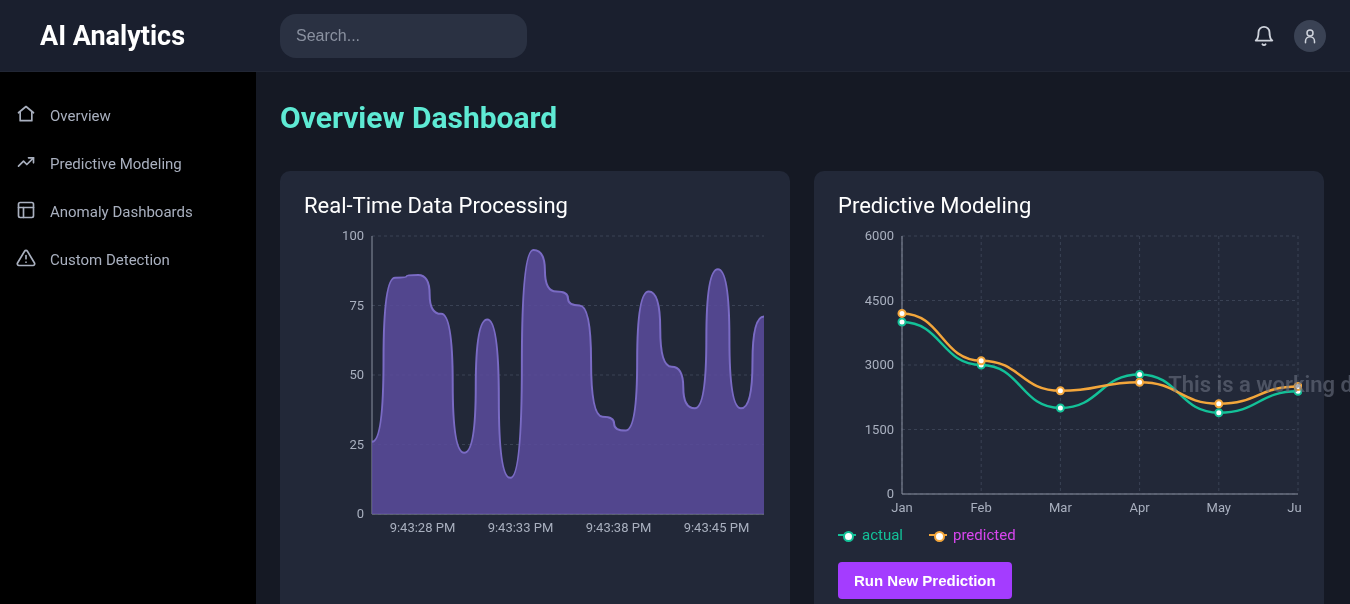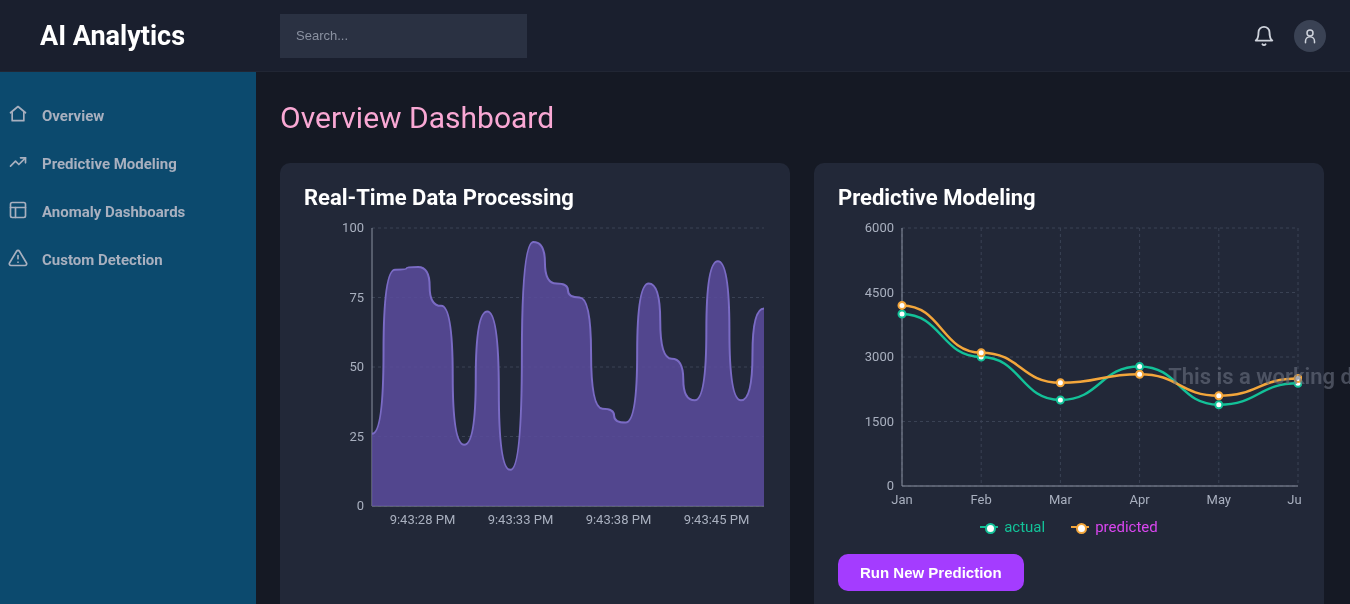--- a/index.html
+++ b/index.html
@@ -23,26 +23,26 @@
   }
   .logo {
     font-size: 27px;
     font-weight: 700;
     color: #fff;
     width: 240px;
   }
   .search {
     background: #2a3142;
     border: none;
-    border-radius: 0;
+    border-radius: 16px;
     height: 44px;
     width: 247px;
     padding: 0 16px;
     color: #ec4899;
-    font-size: 13px;
+    font-size: 16px;
   }
   .search::placeholder { color: #8a91a0; }
   .header-right {
     margin-left: auto;
     display: flex;
     align-items: center;
     gap: 14px;
   }
   .icon-btn {
     width: 32px; height: 32px;
@@ -50,23 +50,22 @@
     border-radius: 50%;
     color: #cfd3dc;
     cursor: pointer;
   }
   .avatar-btn { background: #3a4254; }
 
   
   .body { display: flex; height: calc(604px - 72px); }
   .sidebar {
     width: 256px;
-    background: #0c4a6e;
-    padding: 20px 4px;
-    font-weight: bold;
+    background: #000000;
+    padding: 20px 12px;
   }
   .nav-item {
     display: flex;
     align-items: center;
     gap: 14px;
     padding: 12px 4px;
     color: #a9b0bf;
     font-size: 15px;
     cursor: pointer;
     border-radius: 6px;
@@ -76,39 +75,39 @@
 
   .main {
     flex: 1;
     background: #151924;
     padding: 28px 24px;
     overflow: hidden;
     position: relative;
   }
   .page-title {
     font-size: 30px;
-    font-weight: 400;
-    color: #f9a8d4;
-    margin-bottom: 28px;
+    font-weight: 700;
+    color: #5eead4;
+    margin-bottom: 36px;
   }
 
   .cards {
     display: flex;
     gap: 24px;
   }
   .card {
     background: #222838;
     border-radius: 10px;
     padding: 22px 24px;
   }
   .card-left { width: 510px; }
   .card-right { width: 510px; position: relative; }
   .card-title {
     font-size: 22px;
-    font-weight: 700;
+    font-weight: 400;
     color: #fff;
     margin-bottom: 4px;
   }
 
   
   .chart-wrap { position: relative; }
   svg.chart { display: block; }
 
   .watermark {
     position: absolute;
@@ -117,43 +116,43 @@
     color: #6b7180;
     font-size: 22px;
     font-weight: 600;
     white-space: nowrap;
     opacity: 0.6;
     pointer-events: none;
   }
 
   .legend {
     display: flex;
-    justify-content: center;
+    justify-content: flex-start;
     gap: 26px;
     font-size: 15px;
     margin-top: 4px;
   }
   .legend-item { display: flex; align-items: center; gap: 6px; }
   .legend-swatch { width: 18px; height: 2px; position: relative; }
   .legend-swatch::after {
     content: '';
     position: absolute;
     width: 7px; height: 7px;
     border-radius: 50%;
     left: 5px; top: -3px;
     border: 2px solid;
   }
 
   .btn-primary {
     margin-top: 18px;
     background: #a43cff;
     color: #fff;
     border: none;
-    border-radius: 10px;
-    padding: 10px 22px;
+    border-radius: 4px;
+    padding: 10px 16px;
     font-size: 15px;
     font-weight: 600;
     cursor: pointer;
   }
 </style>
 <style>#leg-actual::after{background:#fff;border-color:#13c198;}</style><style>#leg-predicted::after{background:#fff;border-color:#f3a63b;}</style></head>
 <body>
 
 <div class="header">
   <div class="logo">AI Analytics</div>

